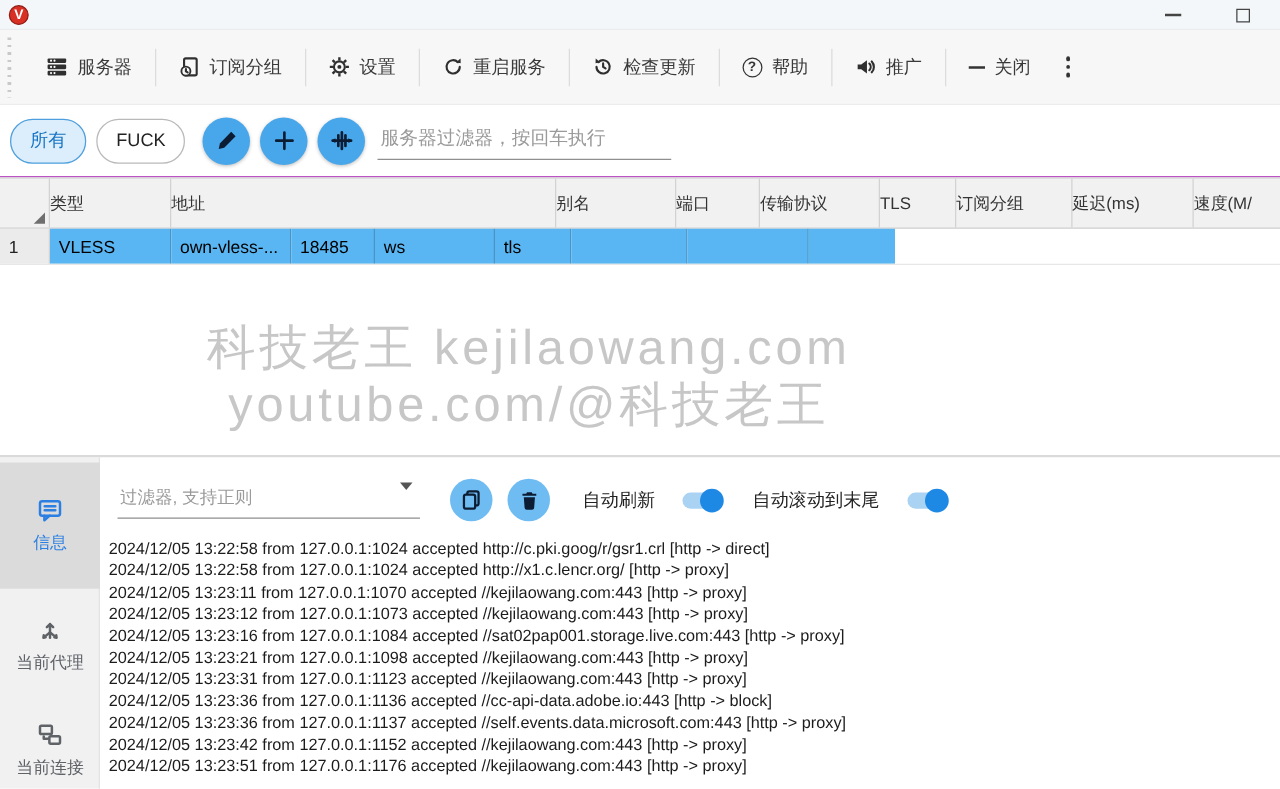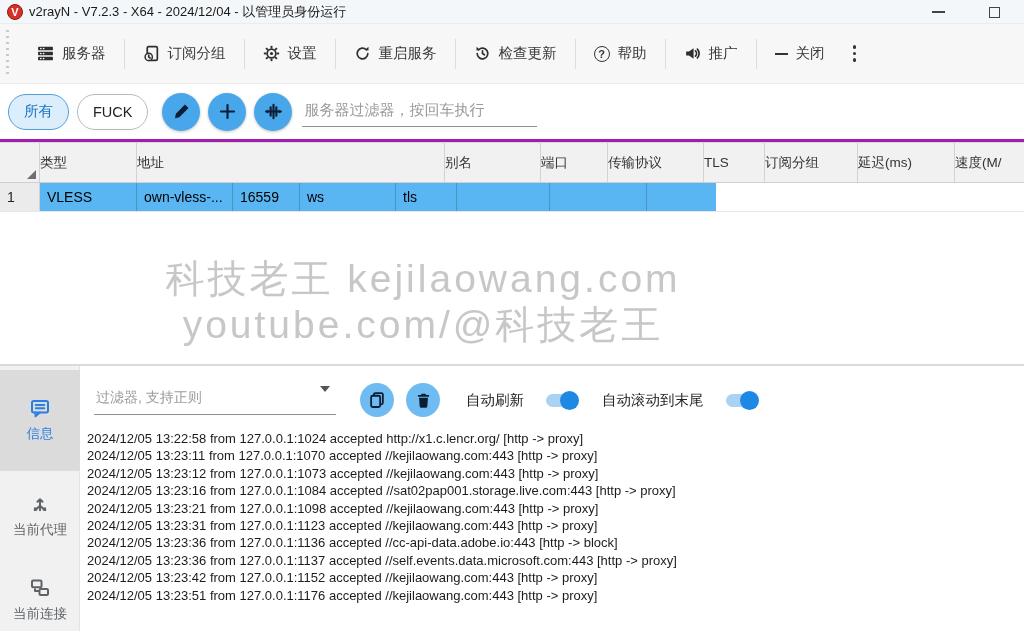--- a/index.html
+++ b/index.html
@@ -29,21 +29,21 @@
   .tb-sep { width:1px; height:30px; background:#dcdcdc; }
   .tb-icon { width:17px; height:17px; flex:0 0 auto; }
   .q-circle { width:16px; height:16px; border:1.5px solid #333; border-radius:50%;
     display:flex; align-items:center; justify-content:center; font-size:11px; font-weight:bold; color:#333; }
   .minus-glyph { width:13px; height:2px; background:#333; }
   .kebab { display:flex; flex-direction:column; gap:3px; padding:6px 10px; }
   .kebab i { width:3.5px; height:3.5px; border-radius:50%; background:#333; }
 
   
   .tabsrow { position:absolute; top:84px; left:0; width:1024px; height:58px; background:#fff;
-    display:flex; align-items:center; border-bottom:3px solid #a21caf; }
+    display:flex; align-items:center; border-bottom:1px solid #a21caf; }
   .chip { height:36px; border-radius:18px; display:flex; align-items:center; padding:0 15px;
     font-size:14.5px; margin-left:8px; }
   .chip.active { background:#dceefb; border:1px solid #4d9fdd; color:#1673c4; }
   .chip.inactive { background:#fff; border:1px solid #b9b9b9; color:#222; }
   .round-btn { width:38px; height:38px; border-radius:50%; background:#47a7ea; border:none;
     display:flex; align-items:center; justify-content:center; margin-left:8px;
     box-shadow:0 1px 3px rgba(0,0,0,0.25); }
   .round-btn:first-of-type { margin-left:14px; }
   .round-btn svg { width:19px; height:19px; }
   .server-filter { margin-left:10px; width:235px; position:relative; }
@@ -110,21 +110,20 @@
   svg .blu { stroke:#2b7fe3; } svg .gry { stroke:#5f6368; }
   svg .nvy { fill:#0c1c33; } svg .nvy-s { fill:none; stroke:#0c1c33; stroke-width:1.8; stroke-linecap:round; }
 </style>
 </head>
 <body>
 
 <div class="app">
 
   <div class="titlebar">
     <div class="logo">V</div>
-    <div class="title-text">v2rayN - V7.2.3 - X64 - 2024/12/04 - 以管理员身份运行</div>
     <div class="win-btns">
       <span class="btn-min"></span>
       <span class="btn-max"></span>
     </div>
   </div>
 
   <div class="toolbar">
     <div class="gripper"></div>
 
     <div class="tb-item">
@@ -279,21 +278,21 @@
       </div>
     <div class="th c9">
         <span>速度(M/</span>
       </div>
   </div>
 
   <div class="trow">
     <div class="td rownum c0">1</div>
     <div class="td c1">VLESS</div>
     <div class="td c2">own-vless-...</div>
-    <div class="td c4">16559</div>
+    <div class="td c4">18485</div>
     <div class="td c5">ws</div>
     <div class="td c6">tls</div>
     <div class="td c7"></div>
     <div class="td c8"></div>
     <div class="td c9"></div>
   </div>
   <div class="trow-underline"></div>
 
   <div class="watermark">
     <div>科技老王 kejilaowang.com</div>
@@ -351,20 +350,21 @@
         <div class="toggle">
             <div class="knob"></div>
           </div>
         <span class="toggle-label">自动滚动到末尾</span>
         <div class="toggle">
             <div class="knob"></div>
           </div>
       </div>
 
       <div class="loglines">
+        <div class="logline">2024/12/05 13:22:58 from 127.0.0.1:1024 accepted http://c.pki.goog/r/gsr1.crl [http -&gt; direct]</div>
         <div class="logline">2024/12/05 13:22:58 from 127.0.0.1:1024 accepted http://x1.c.lencr.org/ [http -&gt; proxy]</div>
         <div class="logline">2024/12/05 13:23:11 from 127.0.0.1:1070 accepted //kejilaowang.com:443 [http -&gt; proxy]</div>
         <div class="logline">2024/12/05 13:23:12 from 127.0.0.1:1073 accepted //kejilaowang.com:443 [http -&gt; proxy]</div>
         <div class="logline">2024/12/05 13:23:16 from 127.0.0.1:1084 accepted //sat02pap001.storage.live.com:443 [http -&gt; proxy]</div>
         <div class="logline">2024/12/05 13:23:21 from 127.0.0.1:1098 accepted //kejilaowang.com:443 [http -&gt; proxy]</div>
         <div class="logline">2024/12/05 13:23:31 from 127.0.0.1:1123 accepted //kejilaowang.com:443 [http -&gt; proxy]</div>
         <div class="logline">2024/12/05 13:23:36 from 127.0.0.1:1136 accepted //cc-api-data.adobe.io:443 [http -&gt; block]</div>
         <div class="logline">2024/12/05 13:23:36 from 127.0.0.1:1137 accepted //self.events.data.microsoft.com:443 [http -&gt; proxy]</div>
         <div class="logline">2024/12/05 13:23:42 from 127.0.0.1:1152 accepted //kejilaowang.com:443 [http -&gt; proxy]</div>
         <div class="logline">2024/12/05 13:23:51 from 127.0.0.1:1176 accepted //kejilaowang.com:443 [http -&gt; proxy]</div>

